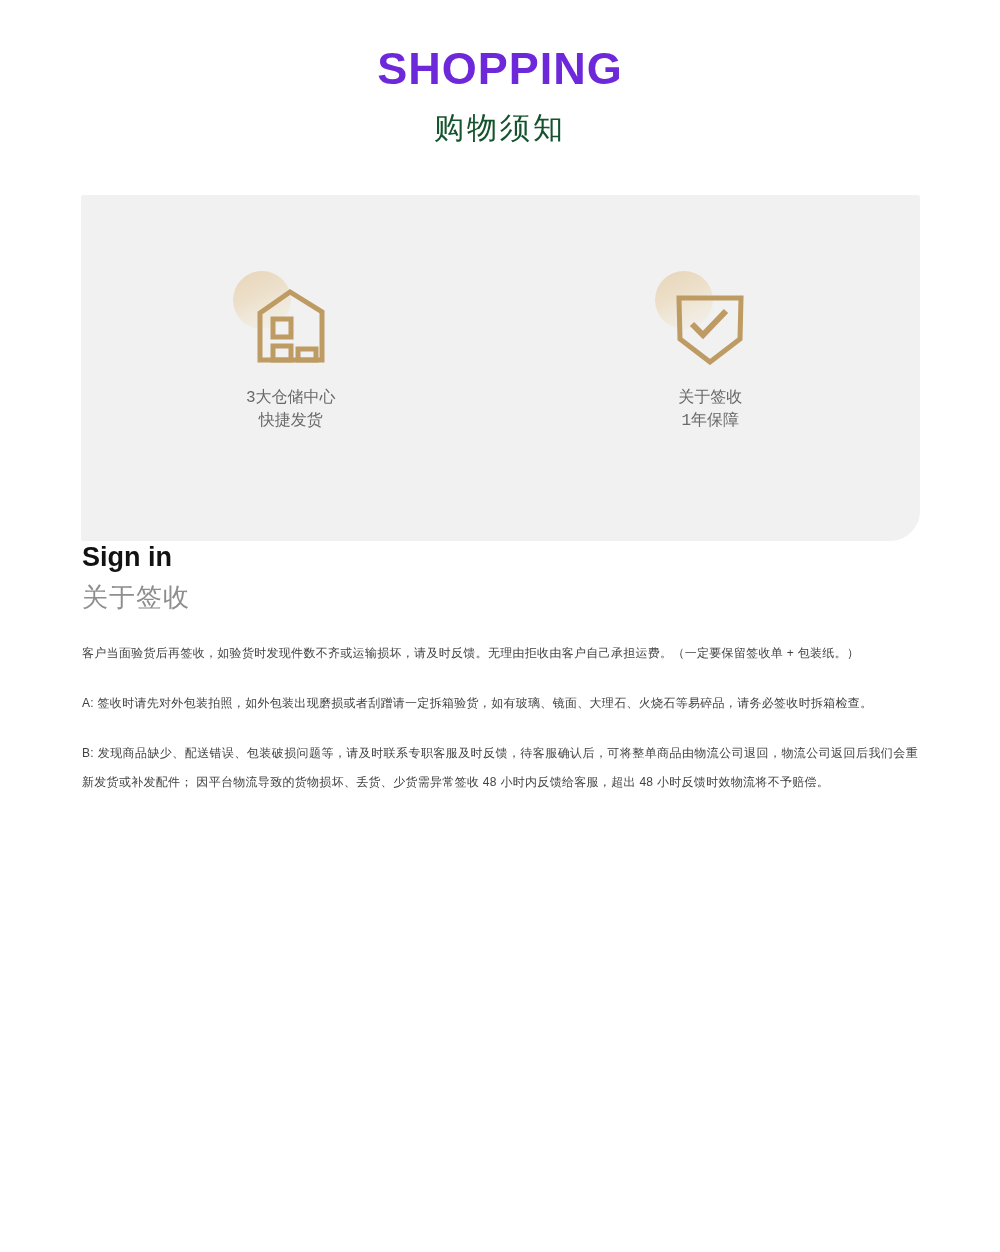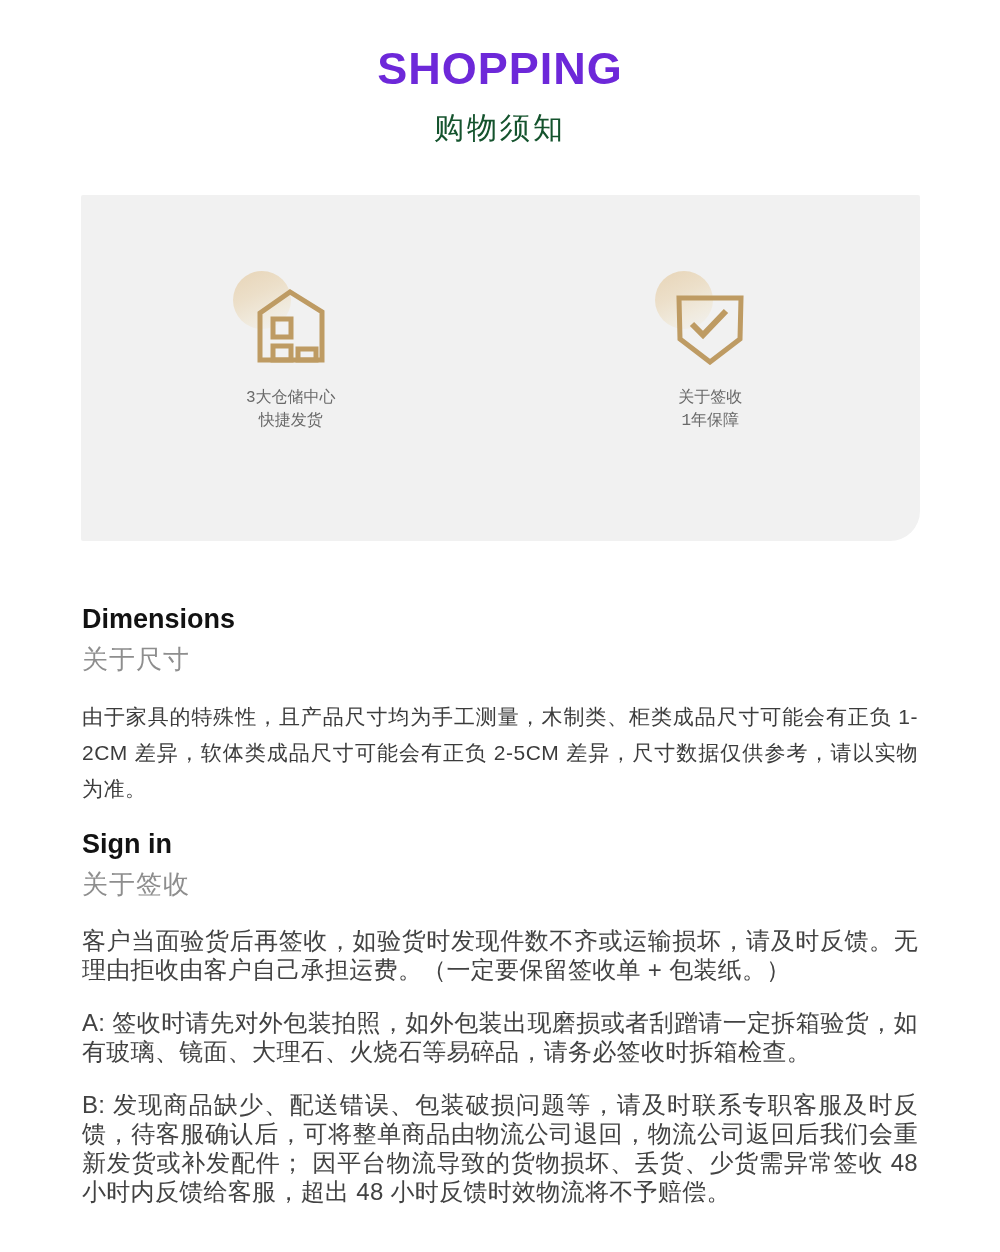--- a/index.html
+++ b/index.html
@@ -60,21 +60,21 @@
   .section{margin:0 82px;}
   .sec-dimensions{margin-top:62px;}
   .sec-signin{}
   .sec-title{font-size:27px;font-weight:700;color:#121212;line-height:32px;}
   .sec-sub{font-size:26px;color:#8e8e8e;margin-top:6px;line-height:36px;letter-spacing:1px;}
   .body-lg{
     font-size:21px;line-height:36px;color:#3c3c3c;
     text-align:justify;margin-top:22px;letter-spacing:0.5px;
   }
   .body-md{
-    font-size:24px;line-height:29px;color:#424242;
+    font-size:12px;line-height:29px;color:#424242;
     text-align:justify;margin-top:24px;letter-spacing:0.3px;
   }
   .body-md + .body-md{margin-top:21px;}
 </style>
 </head>
 <body>
 
 <div class="page">
 
   <div class="hdr">
@@ -107,25 +107,20 @@
           <path d="M4 3 H66 L65 44 L35 67 L5 44 Z"></path>
           <path class="thick" d="M17 29 L28 40 L51 16"></path>
         </svg>
       </div>
       <div class="caption">关于签收
 1年保障</div>
     </div>
 
   </div>
 
-  <div class="section sec-dimensions">
-    <div class="sec-title">Dimensions</div>
-    <div class="sec-sub">关于尺寸</div>
-    <p class="body-lg">由于家具的特殊性，且产品尺寸均为手工测量，木制类、柜类成品尺寸可能会有正负 1-2CM 差异，软体类成品尺寸可能会有正负 2-5CM 差异，尺寸数据仅供参考，请以实物为准。</p>
-  </div>
 
   <div class="section sec-signin">
     <div class="sec-title">Sign in</div>
     <div class="sec-sub">关于签收</div>
     <p class="body-md">客户当面验货后再签收，如验货时发现件数不齐或运输损坏，请及时反馈。无理由拒收由客户自己承担运费。（一定要保留签收单 + 包装纸。）</p>
     <p class="body-md">A: 签收时请先对外包装拍照，如外包装出现磨损或者刮蹭请一定拆箱验货，如有玻璃、镜面、大理石、火烧石等易碎品，请务必签收时拆箱检查。</p>
     <p class="body-md">B: 发现商品缺少、配送错误、包装破损问题等，请及时联系专职客服及时反馈，待客服确认后，可将整单商品由物流公司退回，物流公司返回后我们会重新发货或补发配件； 因平台物流导致的货物损坏、丢货、少货需异常签收 48 小时内反馈给客服，超出 48 小时反馈时效物流将不予赔偿。</p>
   </div>
 
 </div>

